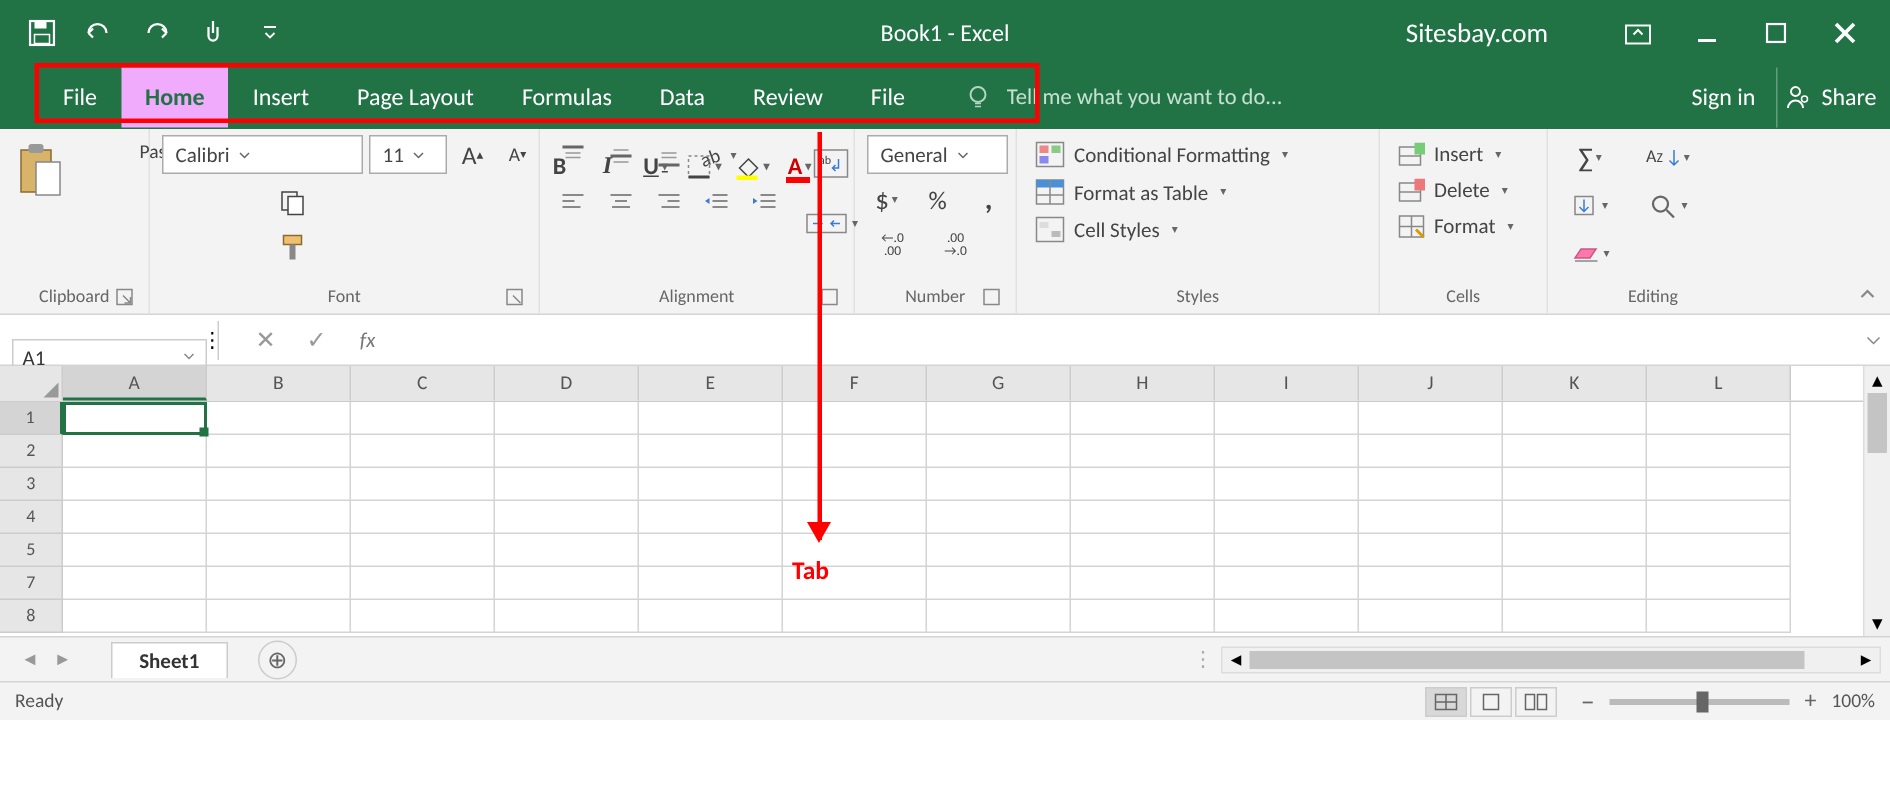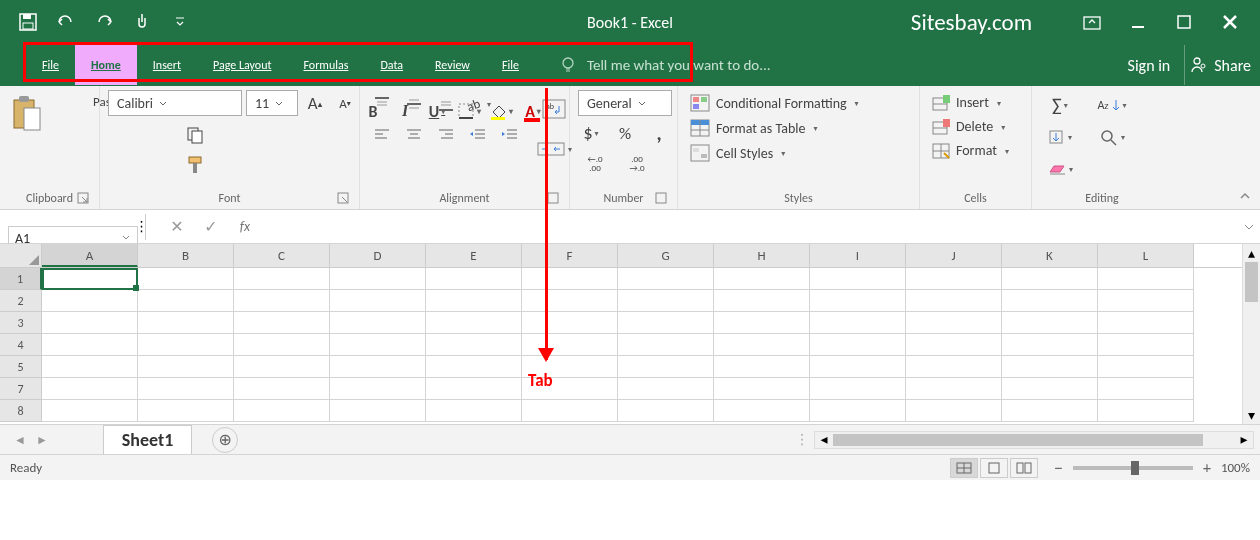--- a/index.html
+++ b/index.html
@@ -2,27 +2,27 @@
 <html><head>
 <meta charset="utf-8">
 <style>
 *{box-sizing:border-box;margin:0;padding:0;font-family:"Segoe UI",Calibri,sans-serif;}
 body{width:1260px;height:540px;overflow:hidden;background:#fff;position:relative;font-size:14px;}
 .titlebar{height:44px;background:#217346;display:flex;align-items:center;color:#fff;position:relative;}
 .qat{display:flex;align-items:center;gap:18px;padding-left:18px;}
 .qat-btn{display:flex;align-items:center;justify-content:center;width:20px;height:20px;}
 .titlebar-title{position:absolute;left:50%;transform:translateX(-50%);font-size:16px;}
 .titlebar-right{margin-left:auto;display:flex;align-items:center;}
-.site{font-size:23px;margin-right:50px;}
+.site{font-size:18px;margin-right:50px;}
 .win-btns{display:flex;gap:26px;align-items:center;margin-right:20px;}
 .win-btn{width:20px;height:20px;display:flex;align-items:center;justify-content:center;}
 .tabbar{height:42px;background:#217346;display:flex;align-items:center;position:relative;}
 .tab-highlight{position:absolute;left:23px;top:-2px;width:670px;height:40px;border:3px solid #ff0000;pointer-events:none;z-index:5;}
 .tabs{display:flex;align-items:stretch;height:40px;margin-left:26px;}
-.tab{padding:0 16px;display:flex;align-items:center;color:#fff;font-size:12px;cursor:pointer;text-decoration:underline;}
+.tab{padding:0 16px;display:flex;align-items:center;color:#fff;font-size:16px;cursor:pointer;}
 .tab.active{background:#f0abfc;color:#217346;font-weight:600;}
 .tellme{margin-left:24px;display:flex;align-items:center;color:#c6e0d1;font-size:15px;gap:10px;}
 .tellme svg{opacity:.9;}
 .account{margin-left:auto;display:flex;align-items:center;color:#fff;font-size:16px;padding-right:6px;}
 .signin{padding:0 14px;}
 .share{display:flex;align-items:center;gap:8px;padding:0 3px;border-left:1px solid rgba(255,255,255,.3);height:40px;}
 .ribbon{height:124px;background:#f3f3f3;border-bottom:1px solid #d4d4d4;display:flex;position:relative;}
 .group{border-right:1px solid #e1e1e1;padding:4px 8px 0 8px;display:flex;flex-direction:column;}
 .group-body{flex:1;display:flex;align-items:flex-start;}
 .group-label{height:22px;display:flex;align-items:center;justify-content:center;font-size:12px;color:#666;position:relative;}
@@ -76,21 +76,21 @@
 .sel-handle{position:absolute;right:-3px;bottom:-3px;width:6px;height:6px;background:#217346;}
 .vscroll{position:absolute;right:0;top:0;width:18px;height:180px;background:#f0f0f0;border-left:1px solid #ddd;}
 .vscroll .up,.vscroll .dn{height:18px;display:flex;align-items:center;justify-content:center;}
 .vscroll .thumb{position:absolute;top:18px;left:2px;right:2px;height:40px;background:#c4c4c4;}
 .annotation-arrow{position:absolute;left:545px;top:88px;width:3px;height:272px;background:#ff0000;z-index:10;}
 .annotation-arrow::after{content:"";position:absolute;bottom:-2px;left:-7px;border-left:8px solid transparent;border-right:8px solid transparent;border-top:14px solid #ff0000;}
 .annotation-label{position:absolute;left:528px;top:370px;color:#ff0000;font-weight:700;font-size:17px;z-index:10;}
 .sheet-tabs{height:30px;border-top:1px solid #d4d4d4;background:#f3f3f3;display:flex;align-items:center;}
 .st-nav{display:flex;gap:10px;padding:0 14px;color:#999;}
 .st-nav span{font-size:12px;}
-.st-tab{background:#fff;border:1px solid #ccc;border-bottom:none;padding:3px 18px;font-size:18px;font-weight:700;color:#333;margin-left:41px;}
+.st-tab{background:#fff;border:1px solid #ccc;border-bottom:none;padding:3px 18px;font-size:14px;font-weight:700;color:#333;margin-left:12px;}
 .st-add{width:26px;height:26px;margin-left:20px;border:1px solid #ccc;border-radius:50%;display:flex;align-items:center;justify-content:center;color:#666;font-size:16px;}
 .st-splitter{margin-left:auto;width:12px;height:22px;display:flex;align-items:center;justify-content:center;color:#aaa;}
 .hscroll{flex:0 0 440px;height:18px;background:#f0f0f0;border:1px solid #ddd;margin:0 6px;position:relative;}
 .hscroll .l,.hscroll .r{position:absolute;top:0;width:18px;height:16px;display:flex;align-items:center;justify-content:center;}
 .hscroll .l{left:0;} .hscroll .r{right:0;}
 .hscroll .thumb{position:absolute;left:18px;top:2px;height:12px;width:370px;background:#c4c4c4;}
 .statusbar{height:26px;background:#f3f3f3;border-top:1px solid #d4d4d4;display:flex;align-items:center;font-size:13px;color:#555;padding:0 10px;}
 .sb-views{margin-left:auto;display:flex;gap:2px;}
 .sb-view{width:28px;height:20px;border:1px solid #ccc;display:flex;align-items:center;justify-content:center;}
 .sb-view.active{background:#d8d8d8;}

